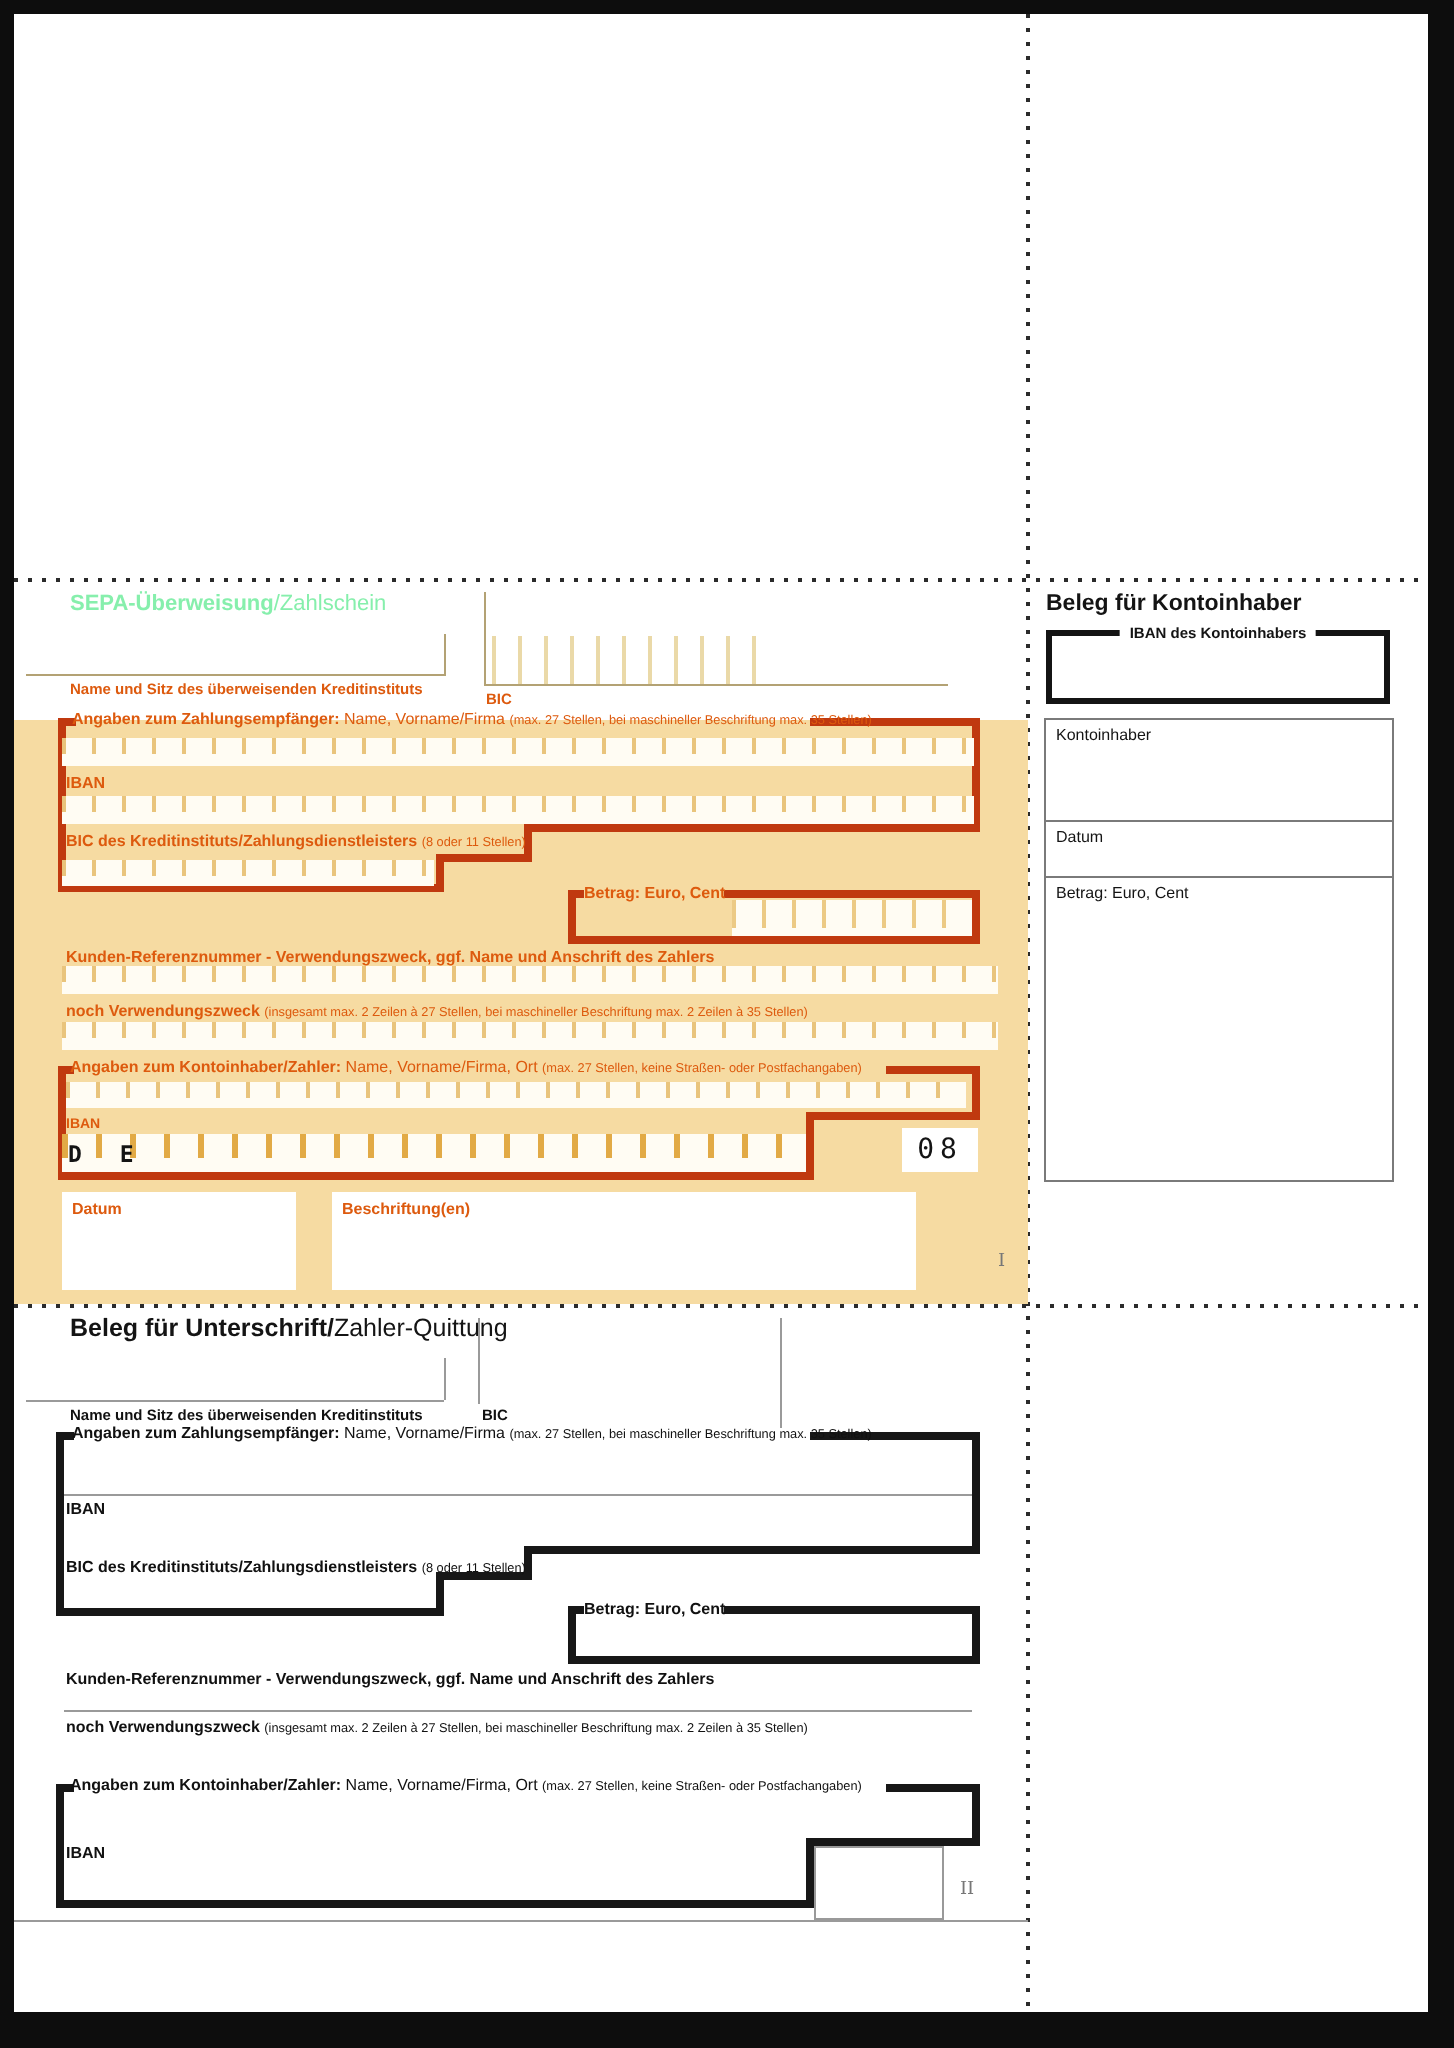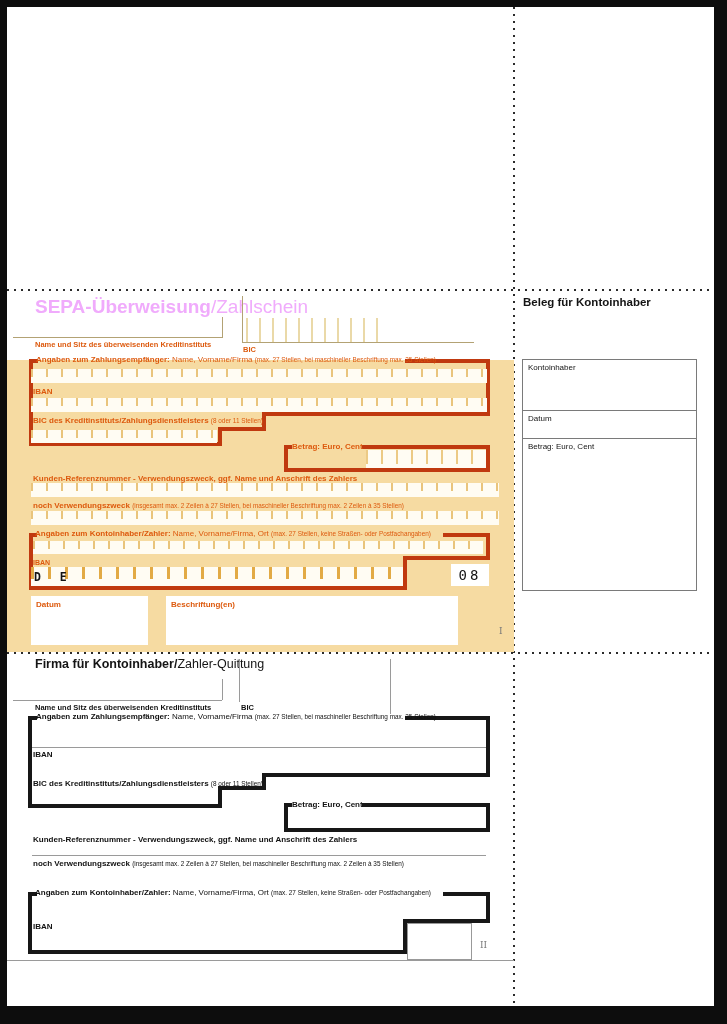--- a/index.html
+++ b/index.html
@@ -22,21 +22,21 @@
   
   .lk{color:#111;font-weight:bold;font-size:8px;white-space:nowrap;}
   .lk-mid{color:#111;font-weight:normal;font-size:8px;}
   .lk-sm{color:#111;font-weight:normal;font-size:6.4px;}
   
   .comb{background-color:#fffcf3;background-image:repeating-linear-gradient(90deg,#e9c47c 0 2px,transparent 2px 15px);background-size:100% 8px;background-repeat:no-repeat;}
   .comb-iban{background-color:#fffcf3;background-image:repeating-linear-gradient(90deg,#e2aa45 0 3px,transparent 3px 17px);background-size:100% 12px;background-repeat:no-repeat;}
   .comb-tall{background-image:repeating-linear-gradient(90deg,#ead9a8 0 2px,transparent 2px 13px);background-size:100% 25px;background-repeat:no-repeat;}
   .comb-cells{background-color:#fffcf3;background-image:repeating-linear-gradient(90deg,#ecca85 0 2px,transparent 2px 15px);background-size:100% 14px;background-repeat:no-repeat;}
   .whitebox{background:#ffffff;}
-  .title1{font-size:19px;color:#f0abfc;white-space:nowrap;}
+  .title1{font-size:11px;color:#86efac;white-space:nowrap;}
   .title1 b{font-weight:bold;}
   .notice{color:#e8500a;font-weight:bold;font-size:8.8px;line-height:11.5px;white-space:nowrap;}
   .mono{font-family:"DejaVu Sans Mono",monospace;color:#141414;}
   .mark{color:#777;font-size:9px;font-family:"DejaVu Serif",serif;}
   
   .rp-title{font-size:11.5px;font-weight:bold;color:#141414;white-space:nowrap;}
   .rp-ibanbox{border:3px solid #141414;background:#fff;}
   .rp-legend{position:absolute;top:-6px;left:50%;transform:translateX(-50%);background:#fff;padding:0 5px;font-size:7.5px;font-weight:bold;color:#141414;white-space:nowrap;}
   .rp-fields{border:1px solid #7a7a7a;background:#fff;}
   .rp-row{position:relative;box-sizing:border-box;border-top:1px solid #7a7a7a;}
@@ -115,33 +115,36 @@
   <div class="abs mono" style="left:34px;top:570px;font-size:11.5px;font-weight:bold;letter-spacing:6px;">D E</div>
   <div class="abs whitebox" style="left:451px;top:564px;width:38px;height:22px;text-align:center;"><span class="mono" style="font-size:14px;letter-spacing:3px;line-height:22px;">08</span></div>
 
   <div class="abs whitebox" style="left:31px;top:596px;width:117px;height:49px;"></div>
   <div class="abs lo" style="left:36px;top:600px;">Datum</div>
   <div class="abs whitebox" style="left:166px;top:596px;width:292px;height:49px;"></div>
   <div class="abs lo" style="left:171px;top:600px;">Beschriftung(en)</div>
   <div class="abs mark" style="left:499px;top:626px;">I</div>
 
   <div class="abs rp-title" style="left:523px;top:296px;">Beleg für Kontoinhaber</div>
+  <div class="abs rp-ibanbox" style="left:523px;top:315px;width:172px;height:37px;">
+    <span class="rp-legend">IBAN des Kontoinhabers</span>
+  </div>
   <div class="abs rp-fields" style="left:522px;top:359px;width:175px;height:232px;">
     <div class="rp-row" style="height:50px;">
         <span>Kontoinhaber</span>
       </div>
     <div class="rp-row" style="height:28px;">
         <span>Datum</span>
       </div>
     <div class="rp-row" style="height:28px;">
         <span>Betrag: Euro, Cent</span>
       </div>
   </div>
 
-  <div class="abs" style="left:35px;top:657px;font-size:12.5px;color:#141414;white-space:nowrap;"><b>Firma für Kontoinhaber/</b><span>Zahler-Quittung</span></div>
+  <div class="abs" style="left:35px;top:657px;font-size:12.5px;color:#141414;white-space:nowrap;"><b>Beleg für Unterschrift/</b><span>Zahler-Quittung</span></div>
 
   <div class="abs thin-g" style="left:13px;top:700px;width:209px;height:1px;"></div>
   <div class="abs thin-g" style="left:222px;top:679px;width:1px;height:21px;"></div>
   <div class="abs lk" style="left:35px;top:703px;font-size:7.5px;">Name und Sitz des überweisenden Kreditinstituts</div>
   <div class="abs" style="left:13px;top:663px;width:208px;height:36px;"></div>
   <div class="abs thin-g" style="left:239px;top:659px;width:1px;height:43px;"></div>
   <div class="abs thin-g" style="left:390px;top:659px;width:1px;height:55px;"></div>
   <div class="abs lk" style="left:241px;top:703px;font-size:7.5px;">BIC</div>
   <div class="abs" style="left:240px;top:663px;width:149px;height:38px;"></div>
 

